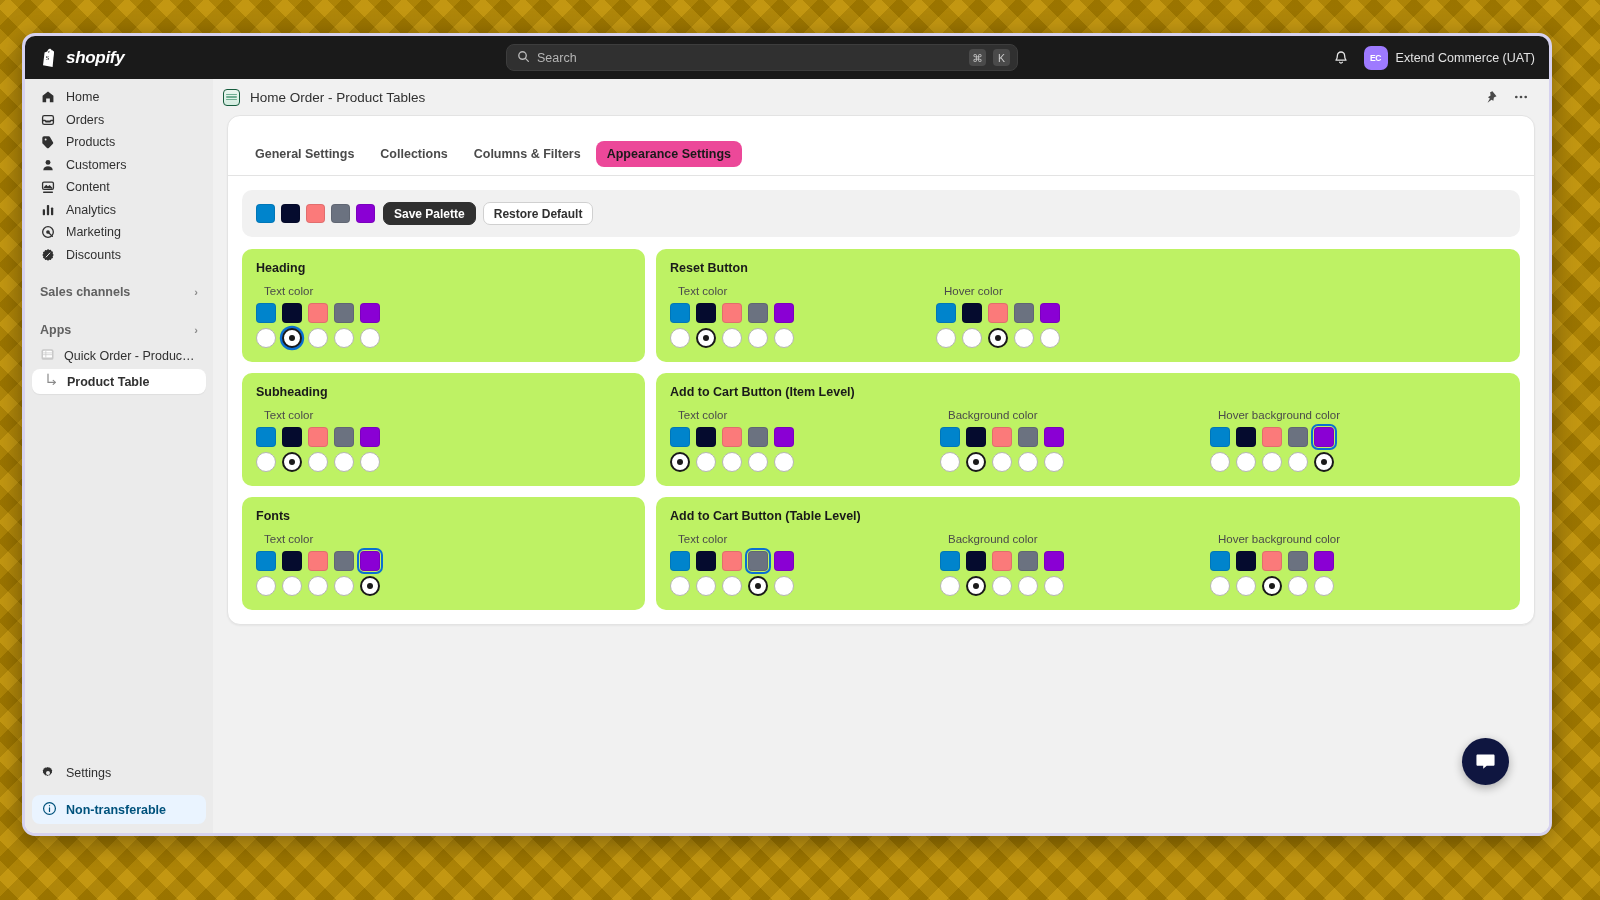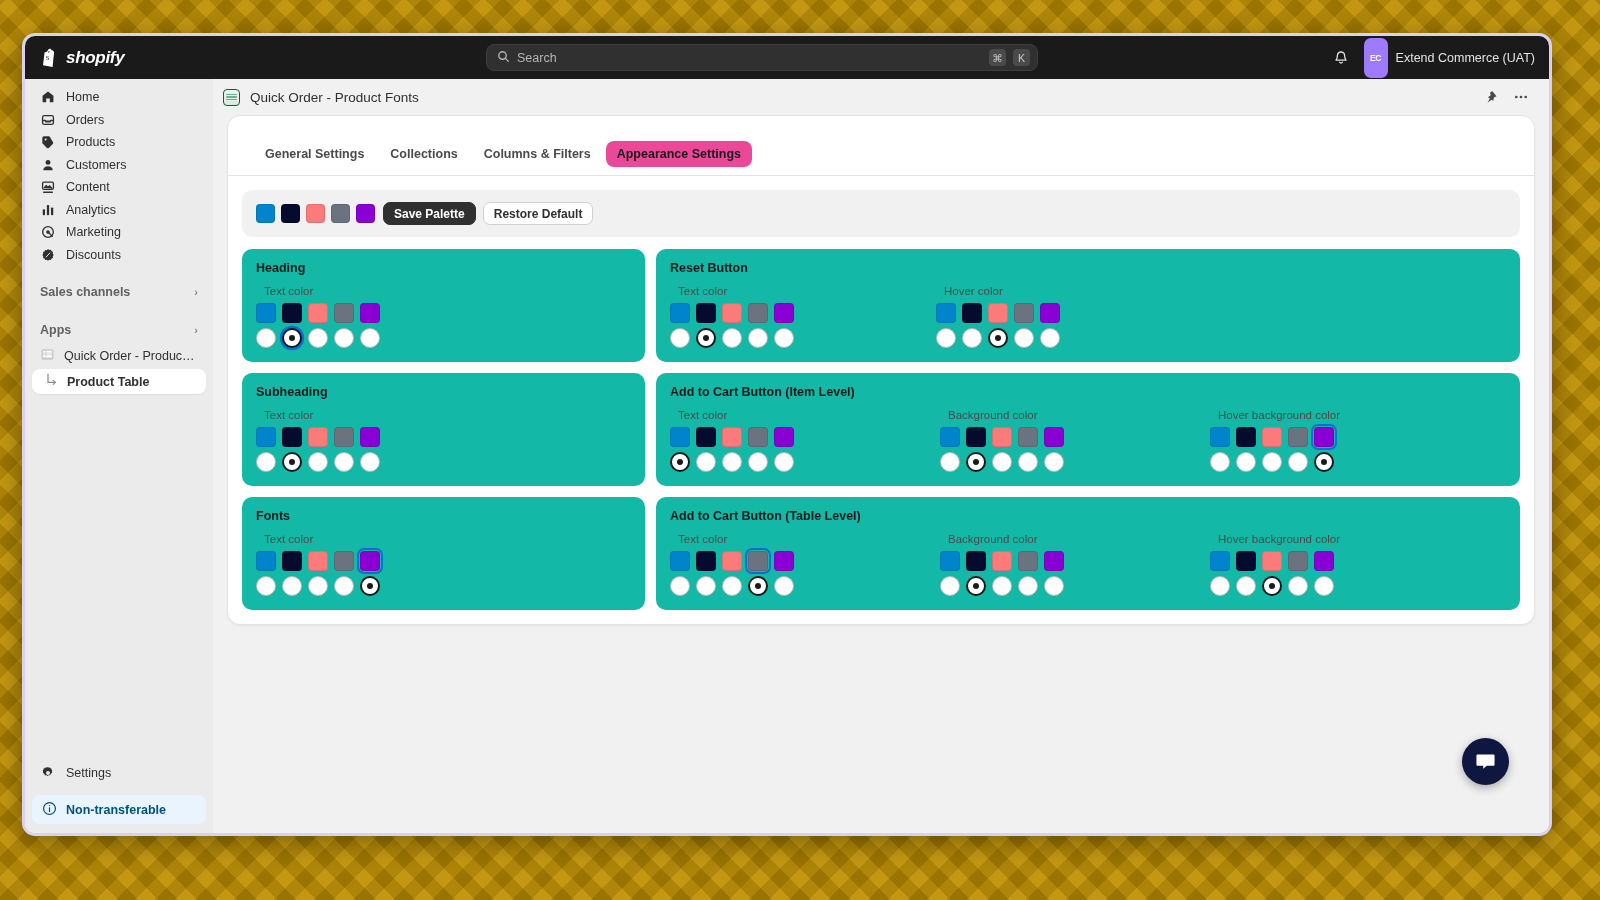--- a/index.html
+++ b/index.html
@@ -41,39 +41,39 @@
   .brand-logo {
     width:20px; height:22px;
     display:flex; align-items:center; justify-content:center;
   }
   .brand-name {
     color:#fff; font-size:17px; font-weight:700; font-style:italic;
     letter-spacing:-.3px;
   }
   .search-wrap { flex:1; display:flex; justify-content:center; }
   .searchbox {
-    width: 552px; height: 27px;
+    width: 512px; height: 27px;
     background:#303030; border:1px solid #3d3d3d;
     border-radius:8px;
     display:flex; align-items:center;
     padding: 0 7px 0 10px;
     gap:7px;
   }
   .searchbox .ph { color:#b5b5b5; font-size:12.5px; flex:1; }
   .kbd {
     background:#4a4a4a; color:#c9c9c9;
     font-size:10.5px; border-radius:4px;
     width:17px; height:17px;
     display:flex; align-items:center; justify-content:center;
   }
   .topright { display:flex; align-items:center; gap:14px; width:230px; justify-content:flex-end; }
   .bell { width:18px;height:18px; display:flex;align-items:center;justify-content:center; }
   .user { display:flex; align-items:center; gap:8px; }
   .avatar {
-    width:24px;height:40px;border-radius:7px;background:#9e7aff;
+    width:24px;height:24px;border-radius:7px;background:#9e7aff;
     color:#fff;font-size:8.5px;font-weight:700;
     display:flex;align-items:center;justify-content:center;
     letter-spacing:-.2px; overflow:hidden;
   }
   .username { color:#e3e3e3; font-size:12.5px; }
   
   .body { flex:1; display:flex; min-height:0; }
   
   .sidebar {
     width: 188px; background:#ebebeb;
@@ -160,21 +160,21 @@
     height:28px; padding:0 12px; border-radius:8px;
     font-size:12.5px; font-weight:600;
     display:flex; align-items:center; cursor:pointer;
     background:#fff; border:1px solid #d0d0d0; color:#303030;
     box-shadow:0 1px 0 rgba(0,0,0,.04);
   }
   .btn.danger { color:#c7291f; border-color:#dcdcdc; }
   .btn.primary { background:#303030; border-color:#303030; color:#fff; padding:0 14px; }
   .tabs {
     display:flex; align-items:center; gap:4px;
-    padding: 11px 14px 0 26px;
+    padding: 11px 14px 0 16px;
     border-bottom:1px solid #e3e3e3;
   }
   .tab {
     height:26px; padding:0 11px; border-radius:8px;
     font-size:12.5px; font-weight:600; color:#4a4a4a;
     display:flex; align-items:center; cursor:pointer;
     margin-bottom:8px;
   }
   .tab.active { background:#ec4899; color:#1a1a1a; }
   .card-body { padding:14px; display:flex; flex-direction:column; gap:12px; }
@@ -196,21 +196,21 @@
     height:23px; padding:0 10px; border-radius:7px;
     font-size:12px; font-weight:600; display:flex; align-items:center;
     cursor:pointer; background:#fff; border:1px solid #d0d0d0; color:#303030;
   }
   .pbtn.dark { background:#303030; border-color:#303030; color:#fff; }
   
   .grid { display:flex; gap:11px; }
   .col-left { width:403px; flex:0 0 auto; display:flex; flex-direction:column; gap:11px; }
   .col-right { flex:1; display:flex; flex-direction:column; gap:11px; }
   .scard {
-    background:#14b8a6; border-radius:10px;
+    background:#bef264; border-radius:10px;
     padding:12px 14px 14px 14px;
   }
   .scard-title { font-size:12.5px; font-weight:700; color:#1a1a1a; margin-bottom:10px; }
   .groups { display:flex; }
   .group { flex:0 0 auto; }
   .group.g1 { width:266px; }
   .group.g2 { width:270px; }
   .group-label { font-size:11.5px; color:#4a4a4a; margin-bottom:6px;margin-left:8px; }
   .group-sw { display:flex; gap:6px; margin-bottom:5px; }
   .group-sw .sw { width:20px; height:20px; border-radius:4px; }
@@ -413,21 +413,21 @@
     </div>
 
     <div class="main">
 
       <div class="page-head">
         <span class="page-head-icon">
             <i></i>
             <i></i>
             <i></i>
           </span>
-        <span class="title">Quick Order - Product Fonts</span>
+        <span class="title">Home Order - Product Tables</span>
         <span class="page-head-spacer"></span>
         <span class="hicon">
           <svg width="14" height="14" viewBox="0 0 16 16" fill="#4a4a4a">
               <path d="M9.6 1.4 7 2.7l.5 3.5-3 2.2 2.2 1.3-2.6 4.9 4.4-3.6 2.2 1.3.6-3.7 3-1.6z"></path>
             </svg>
         </span>
         <span class="hicon">
           <svg width="16" height="16" viewBox="0 0 16 16" fill="#4a4a4a">
               <circle cx="3.3" cy="8" r="1.35"></circle>
               <circle cx="8" cy="8" r="1.35"></circle>

